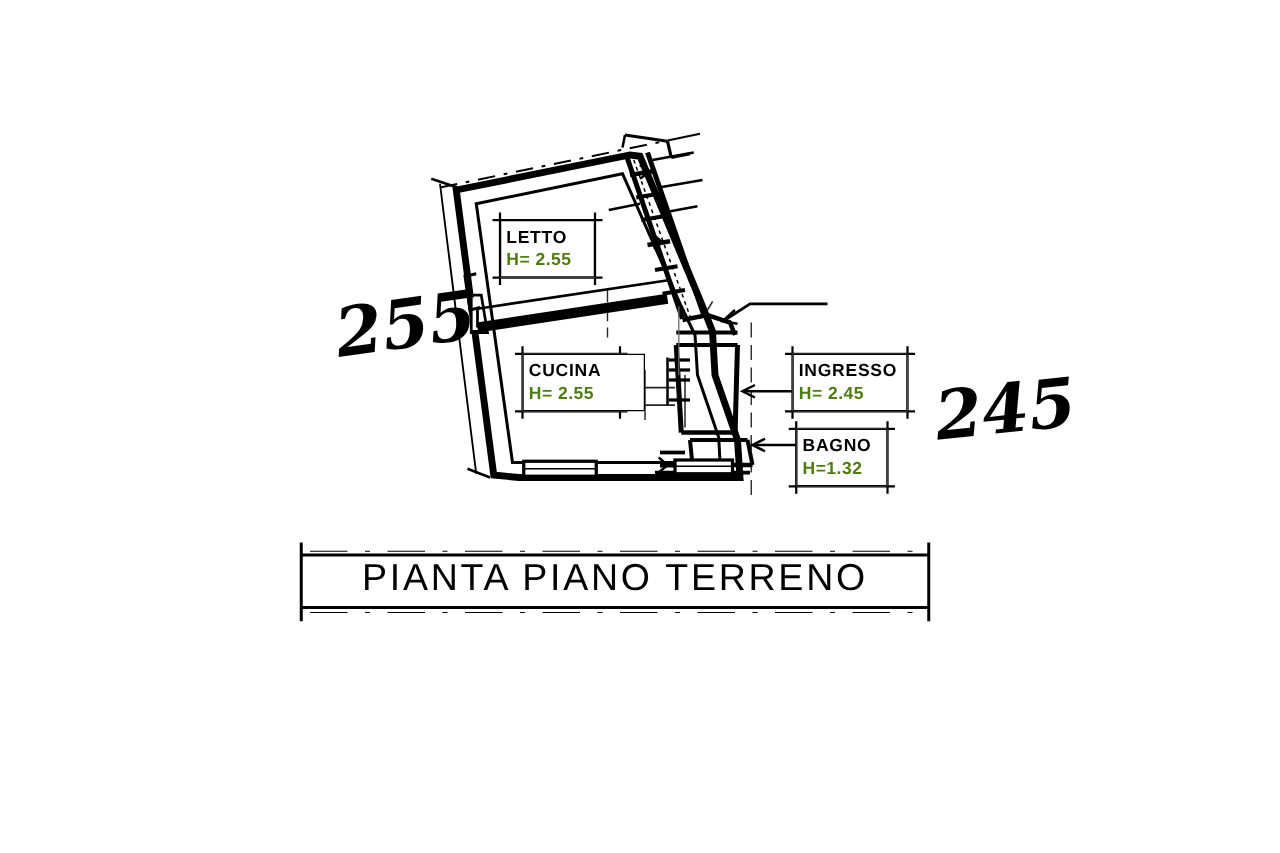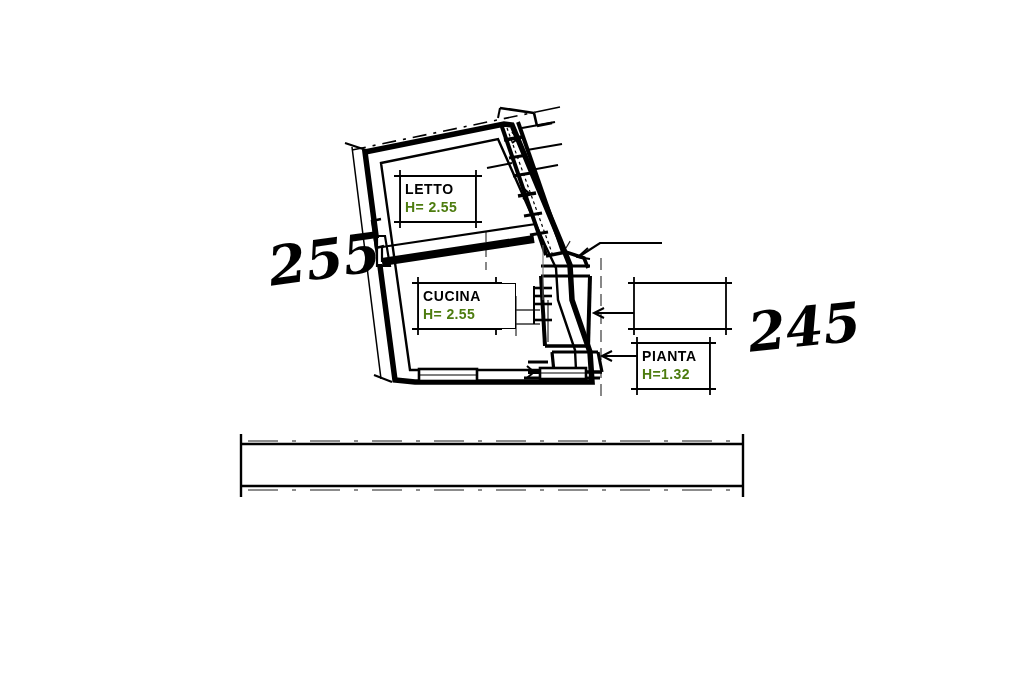--- a/index.html
+++ b/index.html
@@ -274,24 +274,31 @@
   <div class="label-box" style="left:400px; top:176px; width:76px; height:46px;">
     <span class="rm-name">LETTO</span>
     <span class="rm-h">H= 2.55</span>
   </div>
 
   <div class="label-box" style="left:418px; top:283px; width:98px; height:46px;">
     <span class="rm-name">CUCINA</span>
     <span class="rm-h">H= 2.55</span>
   </div>
 
+  <div class="label-box" style="left:634px; top:283px; width:92px; height:46px;">
+    <span class="rm-name">INGRESSO</span>
+    <span class="rm-h">H= 2.45</span>
+  </div>
 
   <div class="label-box" style="left:637px; top:343px; width:73px; height:46px;">
-    <span class="rm-name">PIANTA</span>
+    <span class="rm-name">BAGNO</span>
     <span class="rm-h">H=1.32</span>
   </div>
 
   <div class="handwrite" style="left:268px; top:232px; font-size:54px; transform:rotate(-8deg);">255</div>
 
   <div class="handwrite" style="left:748px; top:300px; font-size:54px; transform:rotate(-6deg);">245</div>
 
+  <div id="title-block">
+    <div class="title-text">PIANTA PIANO TERRENO</div>
+  </div>
 
 </div>
 
 </body></html>

